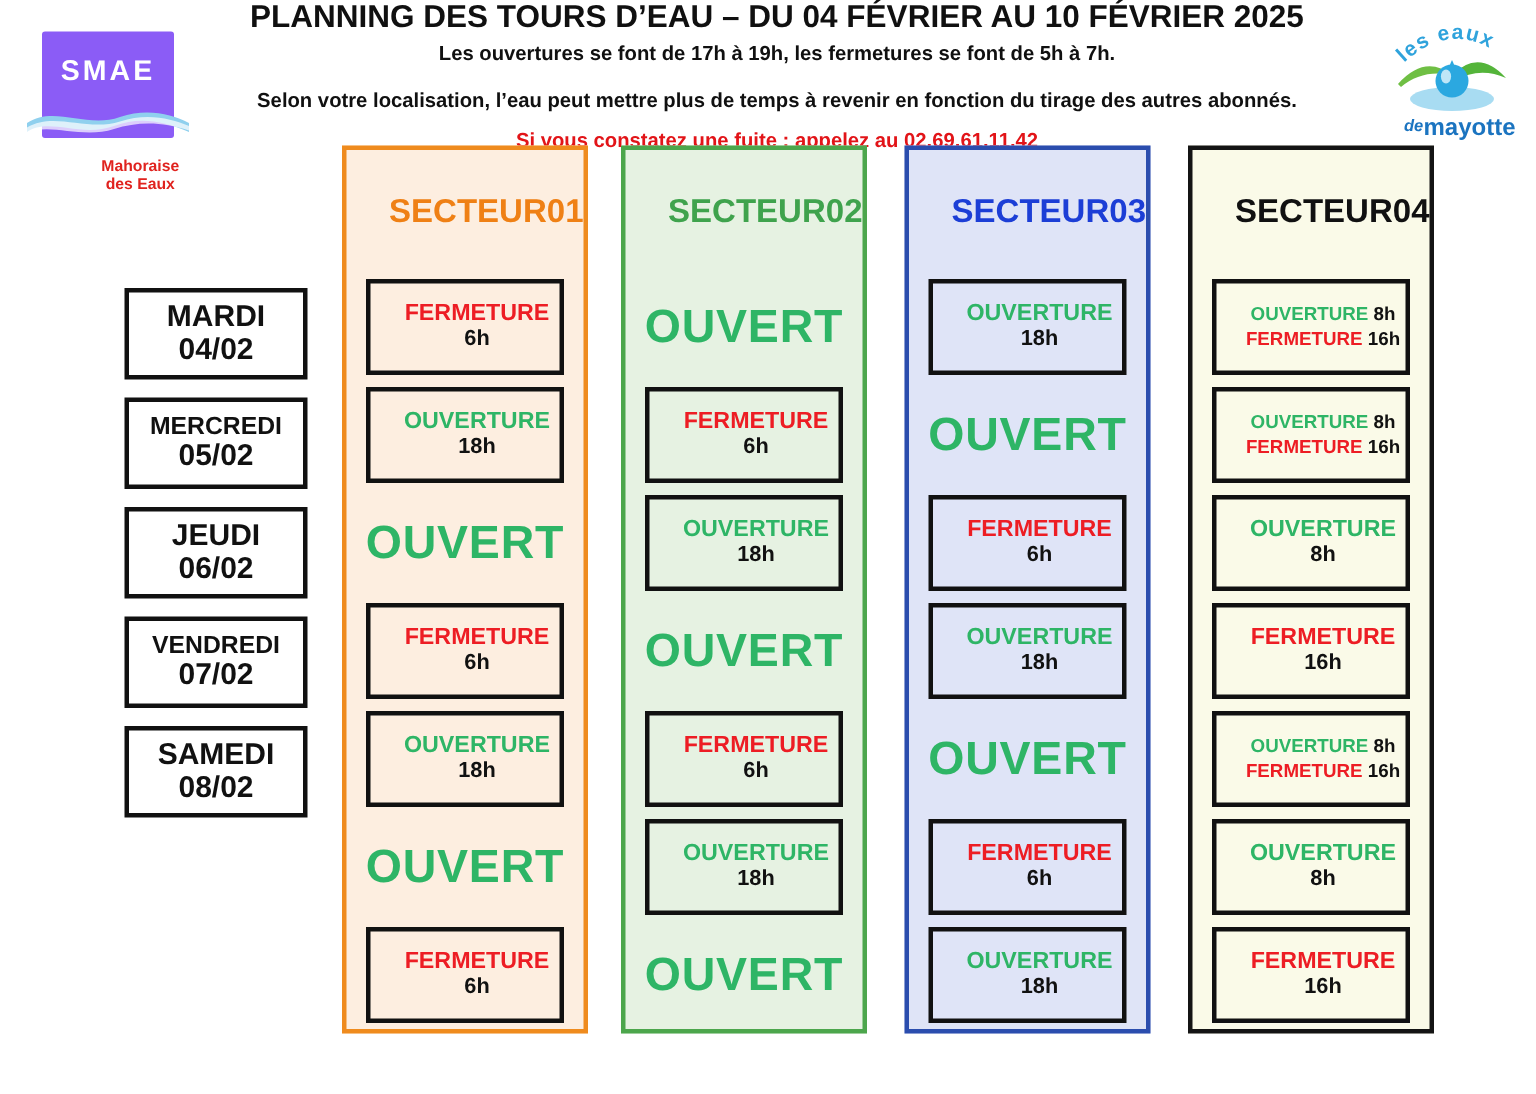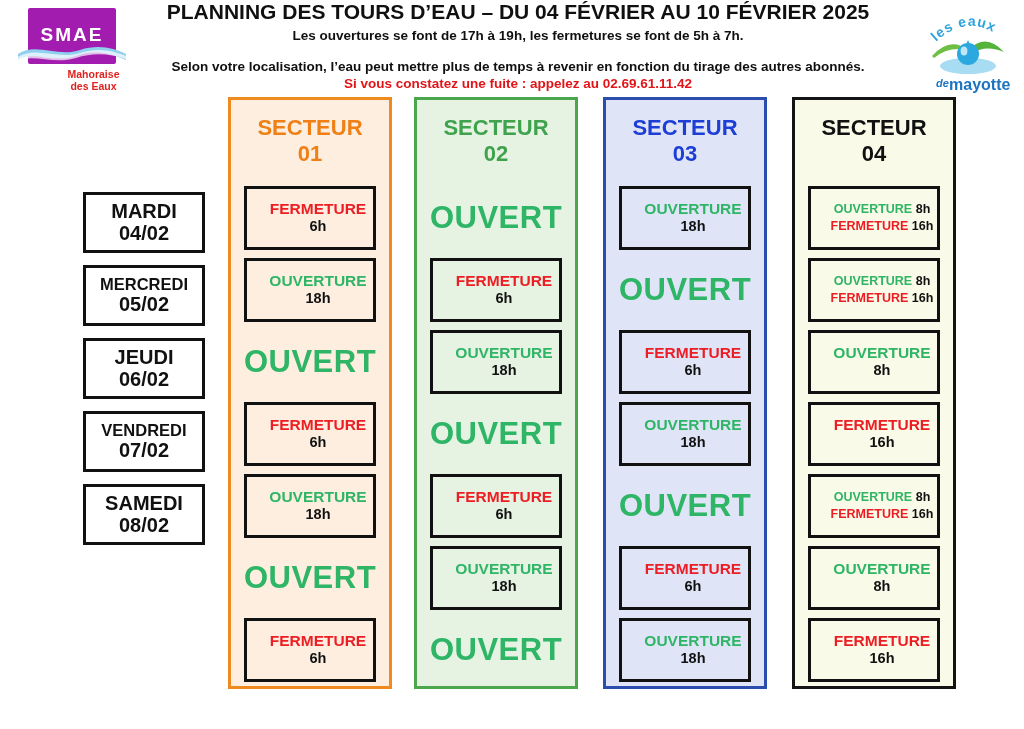--- a/index.html
+++ b/index.html
@@ -5,44 +5,44 @@
   html,body{margin:0;padding:0;}
   body{
     width:1024px;height:729px;position:relative;background:#ffffff;
     font-family:"Liberation Sans","DejaVu Sans",sans-serif;overflow:hidden;
   }
   
   .head{position:absolute;left:138px;top:0;width:760px;text-align:center;}
   .title{font-size:21px;font-weight:bold;color:#101010;white-space:nowrap;}
   .sub{font-size:13.5px;font-weight:bold;color:#101010;margin-top:4px;}
   .sub2{font-size:13.5px;font-weight:bold;color:#101010;margin-top:16px;}
-  .alert{font-size:13.5px;font-weight:bold;color:#e21418;margin-top:2px;}
+  .alert{font-size:13.5px;font-weight:bold;color:#e21418;margin-top:12px;}
   
   .logo-smae{position:absolute;left:16px;top:8px;width:112px;text-align:center;}
-  .smae-box{width:88px;height:56px;margin:0 auto;background:#a21caf;position:relative;border-radius:2px;}
+  .smae-box{width:88px;height:71px;margin:13px auto;background:#8b5cf6;position:relative;border-radius:2px;}
   .smae-word{color:#ffffff;font-weight:bold;font-size:19px;letter-spacing:2px;padding-top:16px;display:block;}
   .smae-wave{position:absolute;left:-10px;bottom:2px;width:108px;height:24px;}
   .smae-caption{margin-top:4px;font-size:10.5px;font-weight:bold;color:#e0231f;margin-left:43px;}
   .logo-mayotte{position:absolute;right:10px;top:4px;width:92px;height:94px;}
   
   .days{position:absolute;left:83px;top:186px;width:122px;}
   .dayrow{height:73px;display:flex;align-items:center;}
   .daybox{box-sizing:border-box;width:100%;height:61px;border:3px solid #111111;background:#ffffff;
           display:flex;flex-direction:column;justify-content:center;align-items:center;}
   .dayname{font-weight:bold;font-size:20px;line-height:1.05;color:#111111;}
   .dayname.long{font-size:16.5px;}
   .daydate{font-weight:bold;font-size:20px;line-height:1.1;color:#111111;}
   
   .sector{position:absolute;top:97px;width:164px;height:592px;box-sizing:border-box;
           border-width:3px;border-style:solid;}
   .s1{left:228px;border-color:#ef8b1e;background:#fdeee0;}
   .s2{left:414px;border-color:#4ca64c;background:#e6f2e2;}
   .s3{left:603px;border-color:#2b4dae;background:#dfe4f7;}
   .s4{left:792px;border-color:#141414;background:#fafae8;}
-  .sec-head{height:82px;display:flex;flex-direction:column;align-items:center;justify-content:center;
+  .sec-head{height:82px;display:flex;flex-direction:row;align-items:center;justify-content:flex-end;
             font-weight:bold;font-size:22px;line-height:1.2;}
   .s1 .sec-head{color:#ef8015;}
   .s2 .sec-head{color:#3fa34d;}
   .s3 .sec-head{color:#1c3ed6;}
   .s4 .sec-head{color:#111111;}
   .rows{display:flex;flex-direction:column;}
   .srow{height:72px;display:flex;align-items:center;justify-content:center;}
   .cellbox{box-sizing:border-box;width:132px;height:64px;border:3px solid #111111;
            display:flex;flex-direction:column;align-items:center;justify-content:center;padding-left:16px;}
   .st{font-weight:bold;font-size:15.5px;line-height:1.15;}

